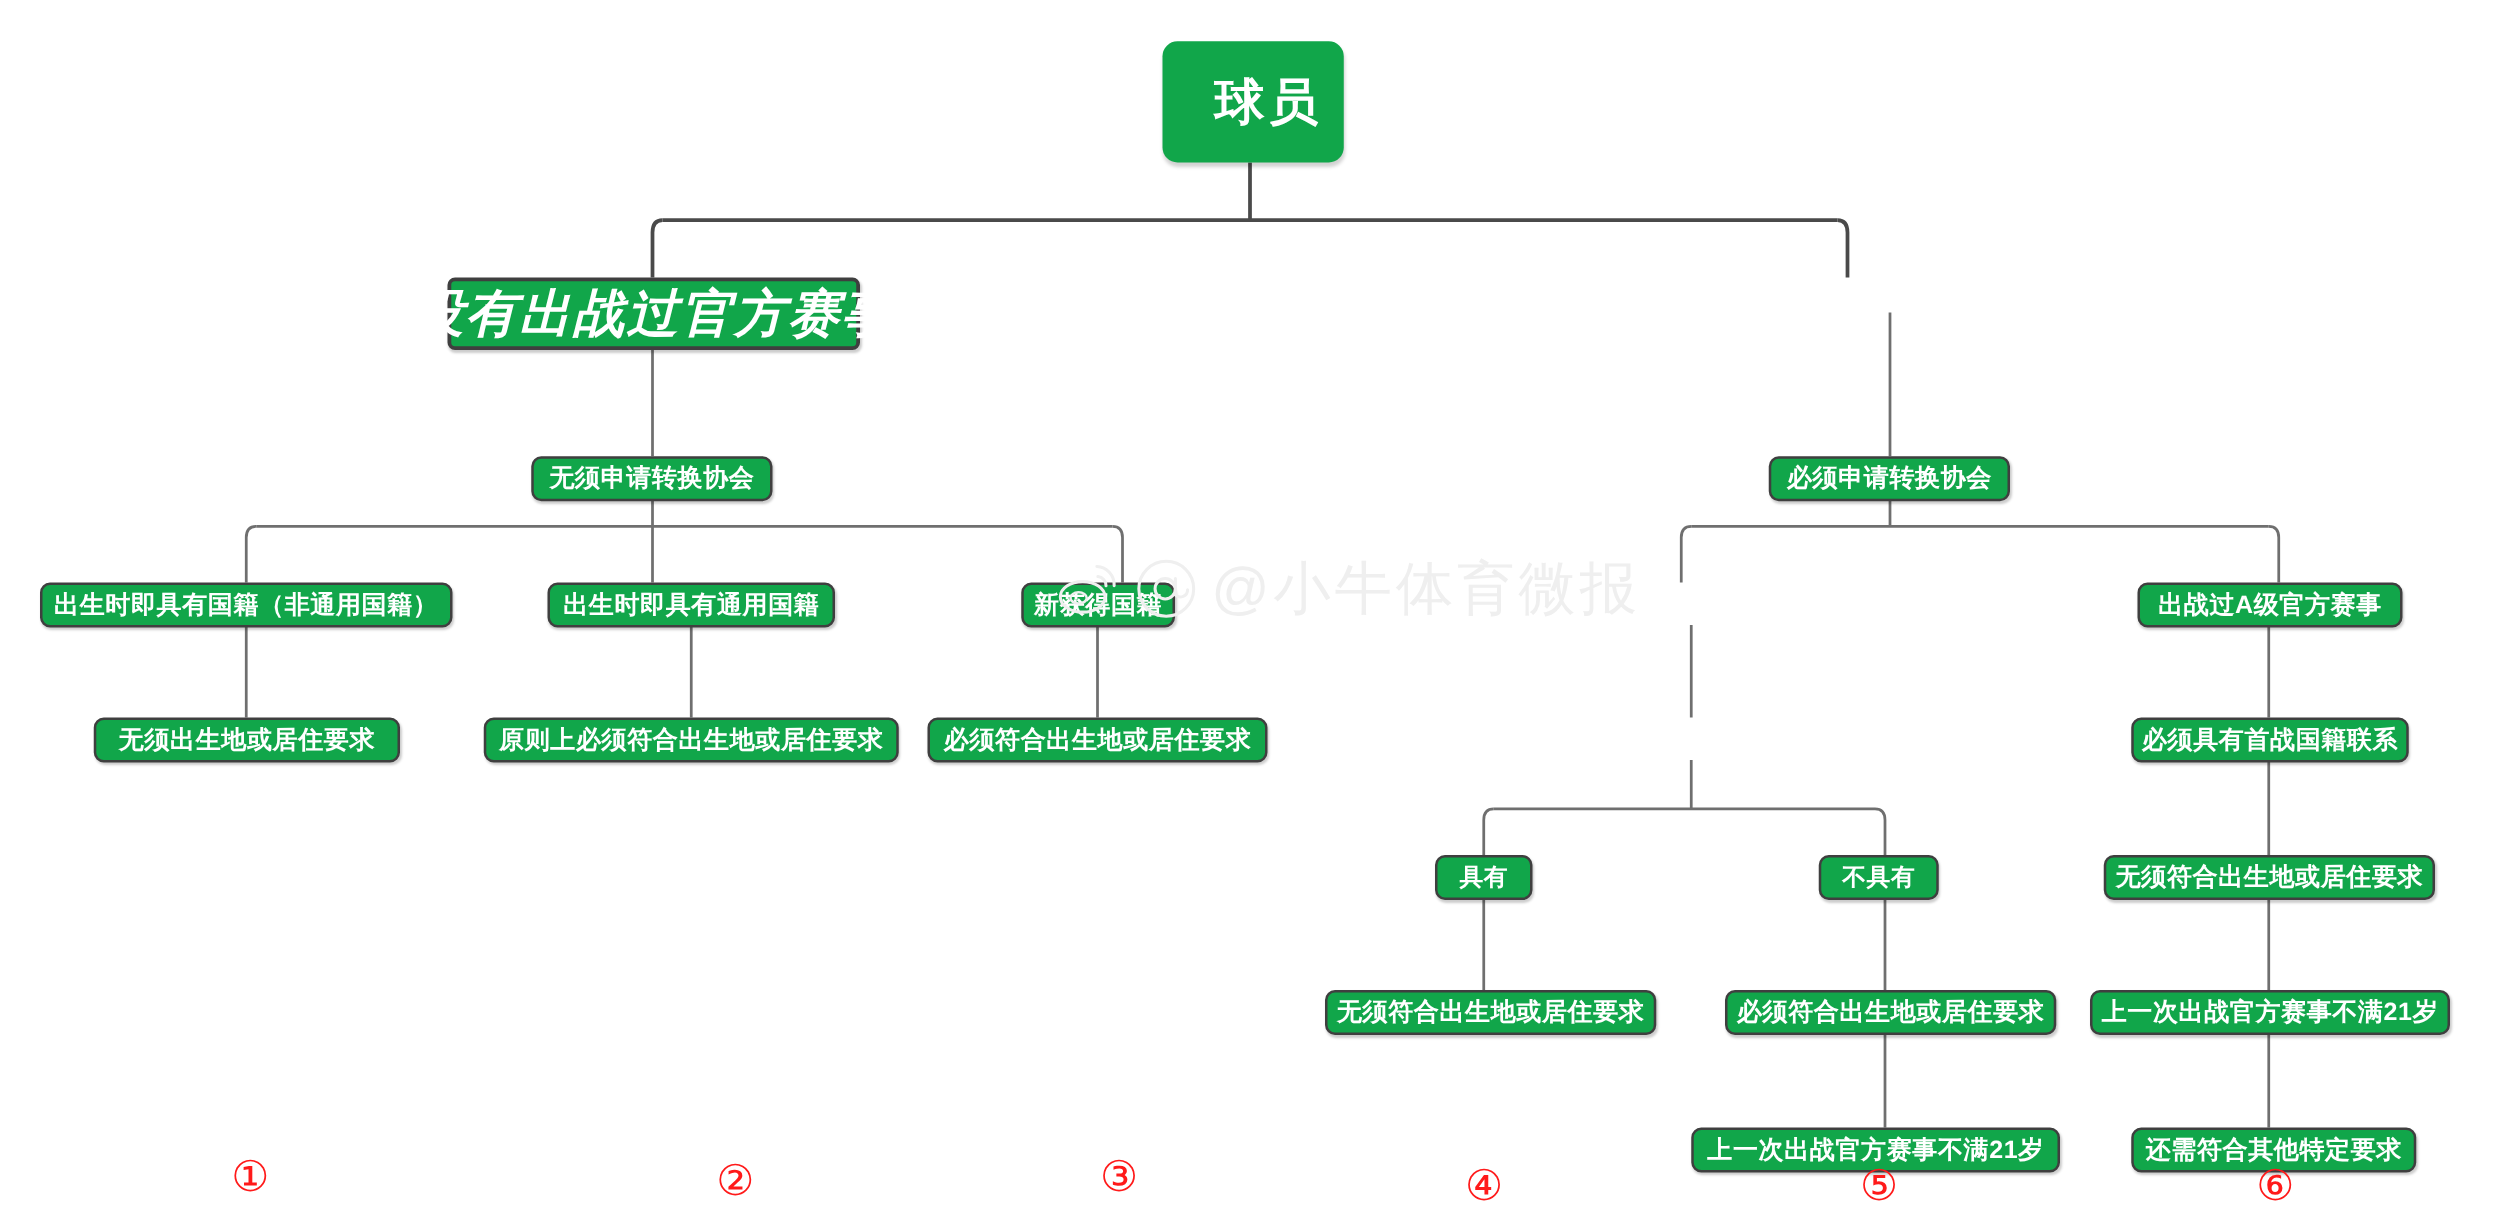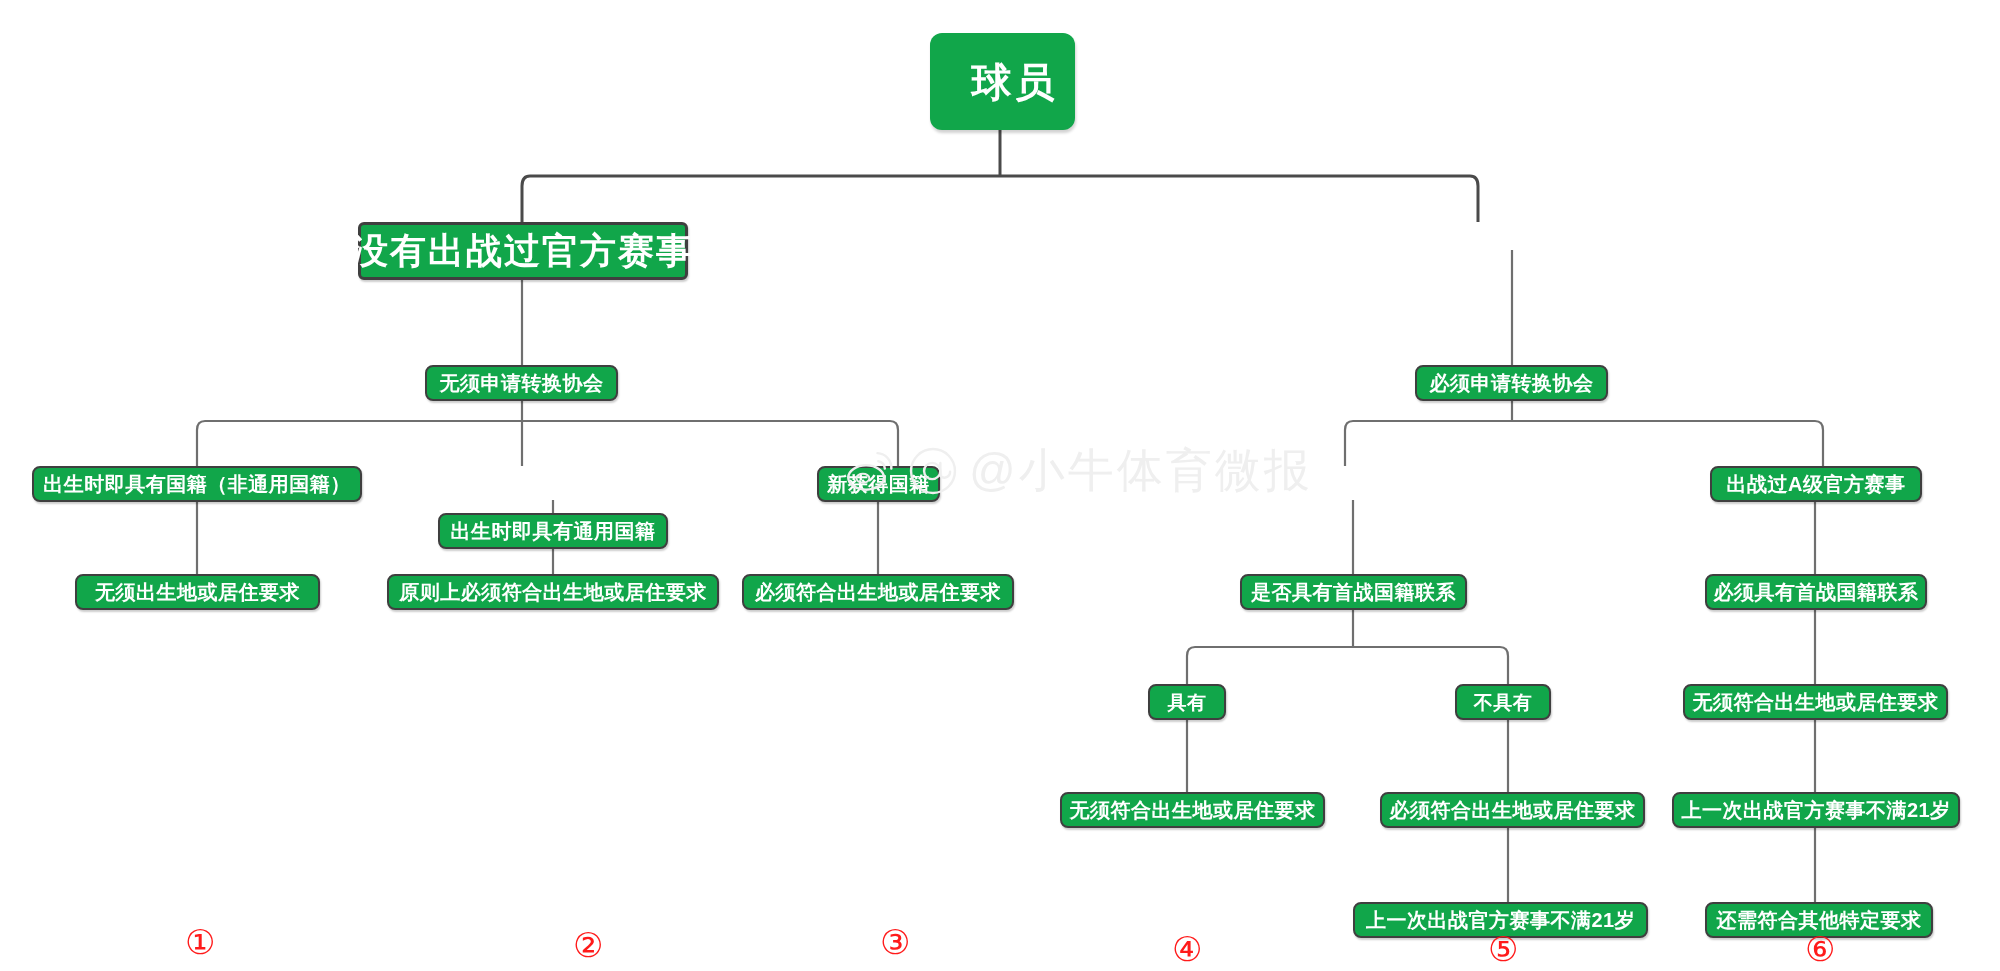--- a/index.html
+++ b/index.html
@@ -43,24 +43,25 @@
     box-shadow: 1px 2px 2px rgba(0,0,0,0.20);
   }
   .node.root {
     border: none;
     box-shadow: 1px 3px 3px rgba(0,0,0,0.18);
     border-radius: 12px;
     font-size: 40px;
     letter-spacing: 3px;
   }
   .node.lvl2 {
-    font-size: 36px;
+    font-size: 41px;
     letter-spacing: 2px;
     border-width: 3px;
     border-radius: 6px;
+    font-style: italic;
   }
   .node.lvl2.rounded {
     border-radius: 12px;
   }
   .node.small {
     font-size: 20px;
     border-radius: 8px;
     border-width: 2px;
   }
   .node.tiny {
@@ -170,21 +171,21 @@
   </div>
 
   <div class="node small" style="left:1415px; top:365px; width:193px; height:36px;">
     <span>必须申请转换协会</span>
   </div>
 
   <div class="node small" style="left:32px; top:466px; width:330px; height:36px;">
     <span>出生时即具有国籍（非通用国籍）</span>
   </div>
 
-  <div class="node small" style="left:438px; top:466px; width:230px; height:36px;margin-top:47px;">
+  <div class="node small" style="left:438px; top:466px; width:230px; height:36px;">
     <span>出生时即具有通用国籍</span>
   </div>
 
   <div class="node small" style="left:817px; top:466px; width:123px; height:36px;">
     <span>新获得国籍</span>
   </div>
 
   <div class="node small" style="left:75px; top:574px; width:245px; height:36px;">
     <span>无须出生地或居住要求</span>
   </div>
@@ -195,23 +196,20 @@
 
   <div class="node small" style="left:742px; top:574px; width:272px; height:36px;">
     <span>必须符合出生地或居住要求</span>
   </div>
 
 
   <div class="node small" style="left:1710px; top:466px; width:212px; height:36px;">
     <span>出战过A级官方赛事</span>
   </div>
 
-  <div class="node small" style="left:1240px; top:574px; width:227px; height:36px;">
-    <span>是否具有首战国籍联系</span>
-  </div>
 
   <div class="node small" style="left:1705px; top:574px; width:222px; height:36px;">
     <span>必须具有首战国籍联系</span>
   </div>
 
   <div class="node tiny" style="left:1148px; top:684px; width:78px; height:36px;">
     <span>具有</span>
   </div>
 
   <div class="node tiny" style="left:1455px; top:684px; width:96px; height:36px;">

